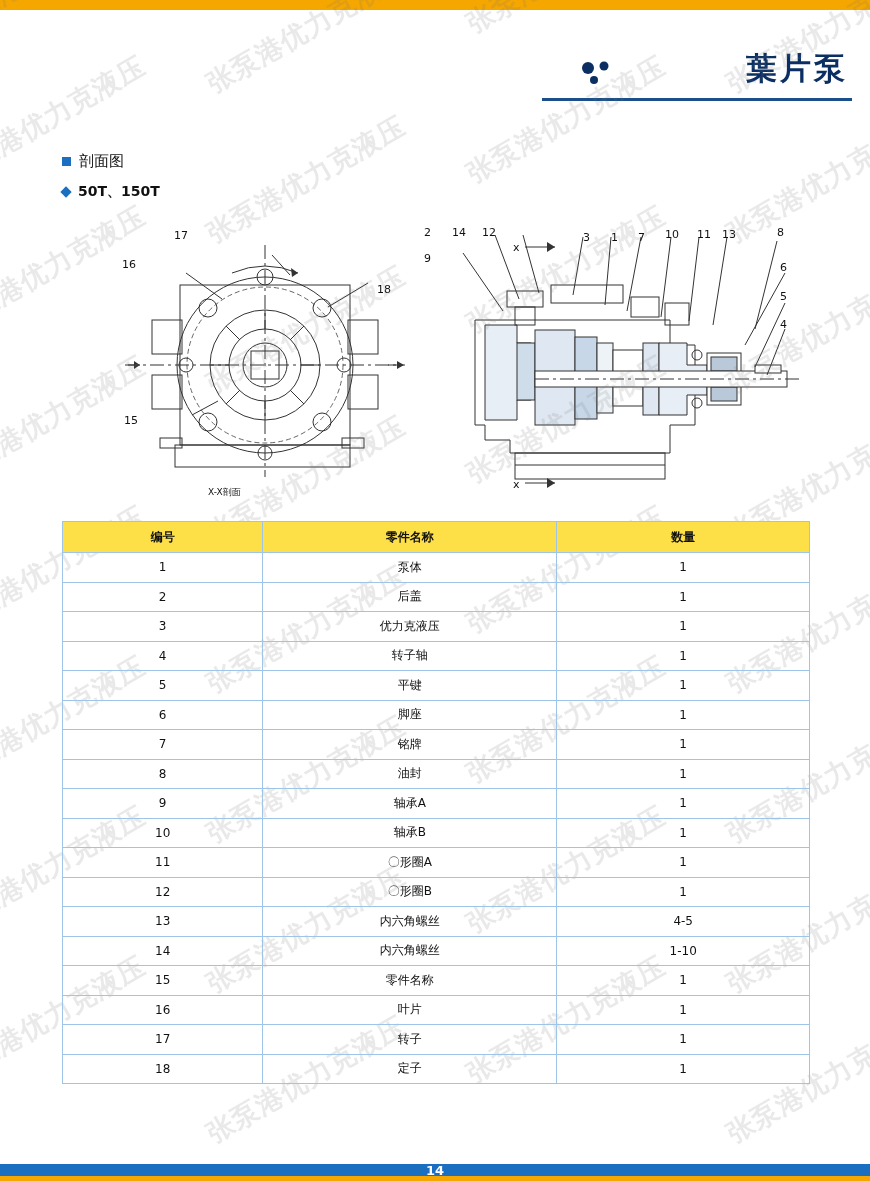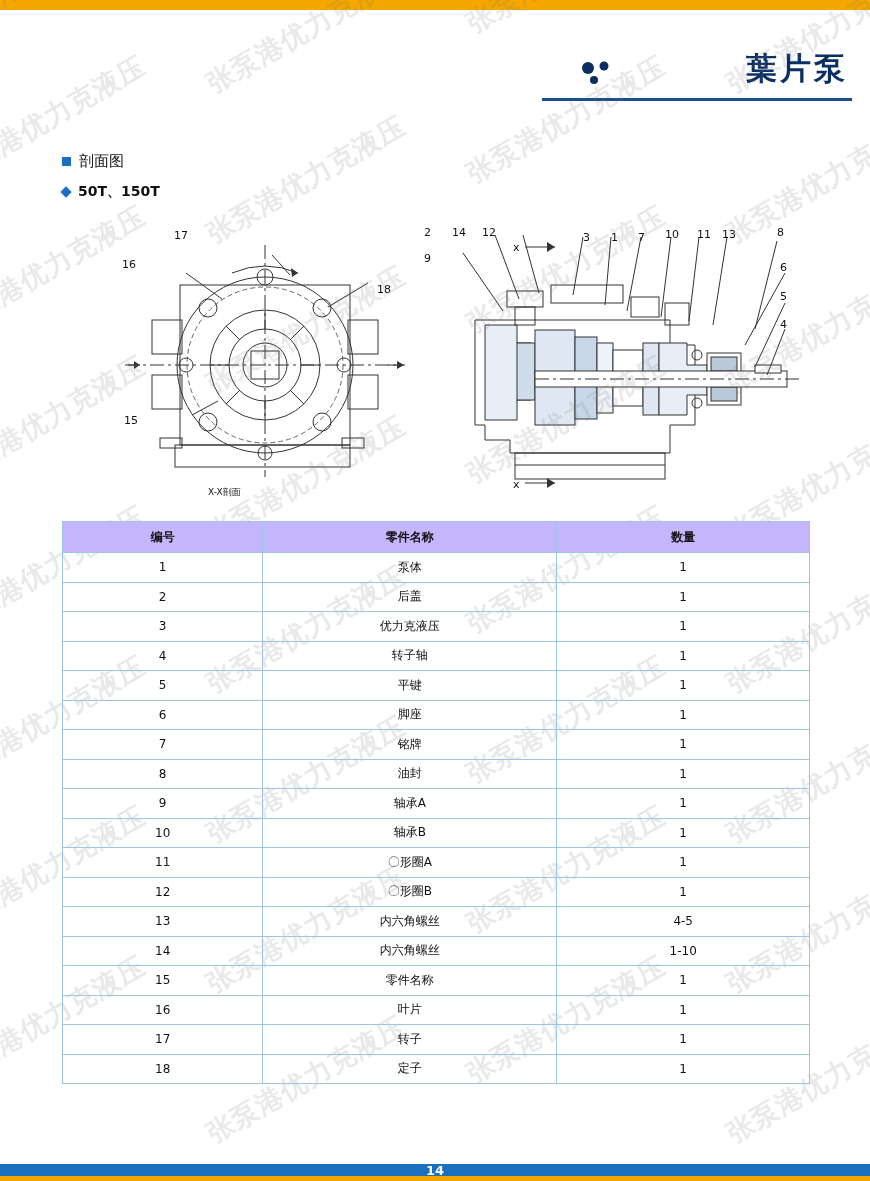--- a/index.html
+++ b/index.html
@@ -52,21 +52,21 @@
   
   .draw{position:absolute;}
   .lbl{position:absolute;font-size:11px;color:#111;font-family:"DejaVu Sans",sans-serif;}
 
   
   .tbl{position:absolute;left:62px;top:521px;width:748px;border-collapse:collapse;z-index:6;}
   .tbl th,.tbl td{
     border:1px solid #9ec5e8;font-size:12px;text-align:center;
     font-family:"DejaVu Sans",sans-serif;color:#111;
   }
-  .tbl th{background:#c4b5fd;height:28px;font-weight:bold;}
+  .tbl th{background:#fde047;height:28px;font-weight:bold;}
   .tbl td{height:26.5px;background:transparent;}
   .col-no{width:200px;}
   .col-name{width:295px;margin-top:40px;}
   .col-qty{width:253px;}
 
   
   .note{position:absolute;font-size:13.5px;color:#111;font-family:"DejaVu Sans",sans-serif;z-index:6;}
   .note1{left:75px;top:1106px;}
   .note2{left:105px;top:1136px;}
 

